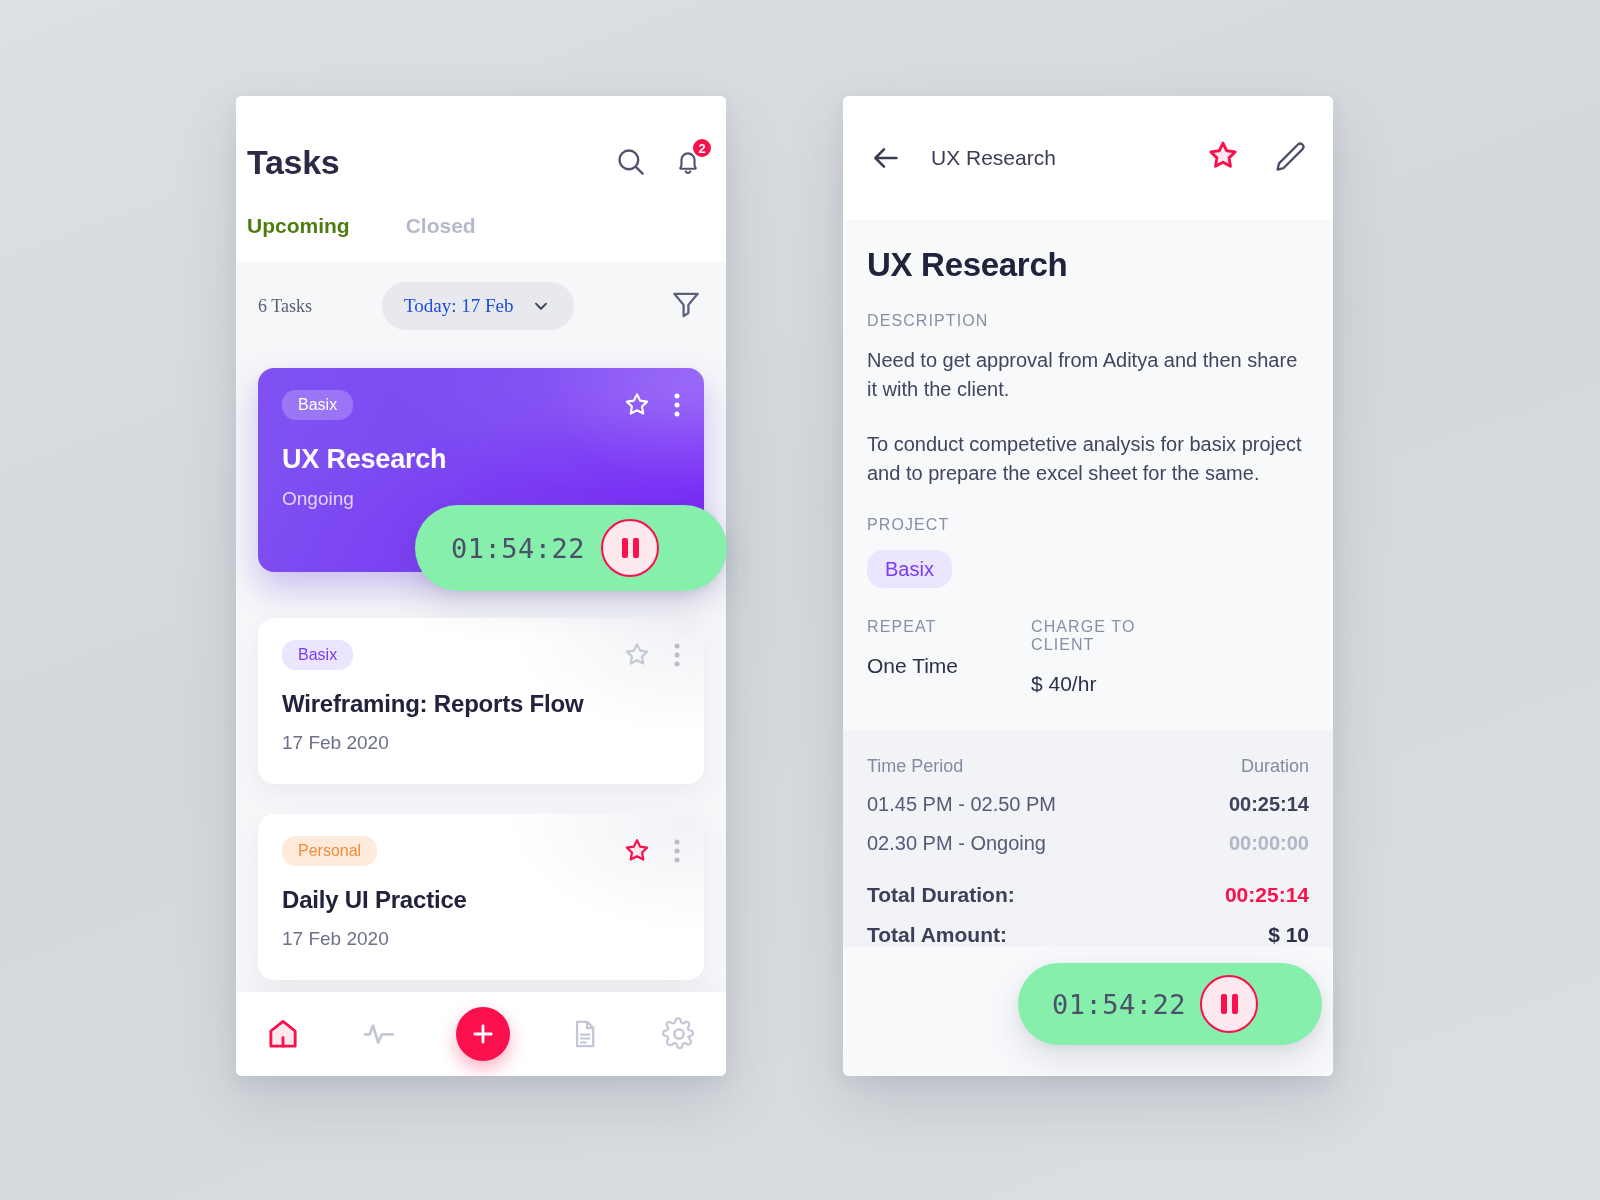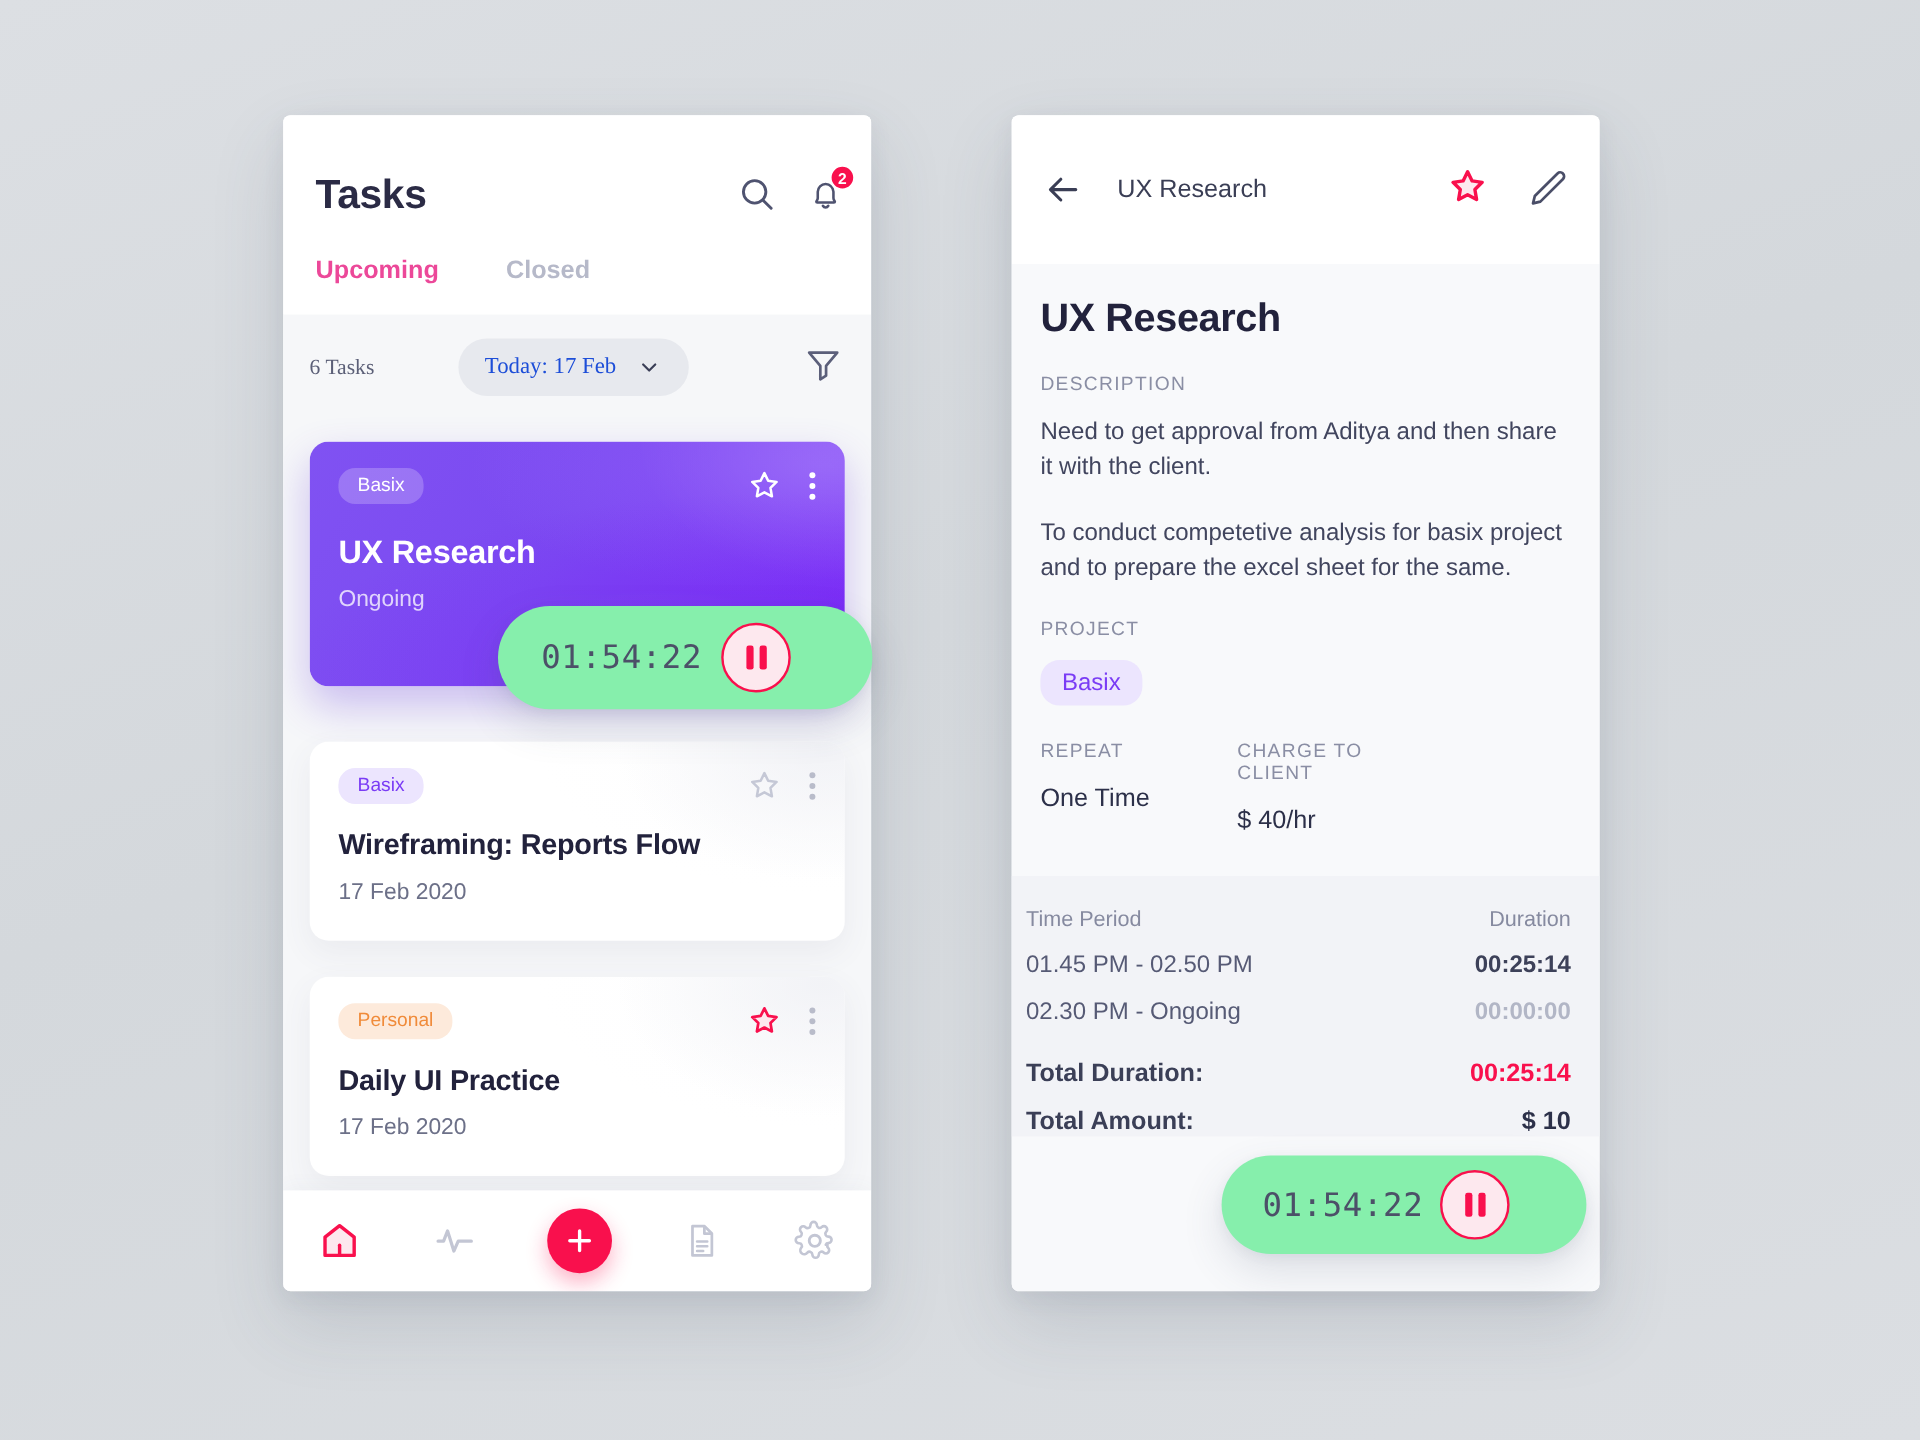--- a/index.html
+++ b/index.html
@@ -28,21 +28,21 @@
     border-radius: 6px;
     overflow: hidden;
     box-shadow: 0 26px 60px rgba(70,80,100,0.16), 0 6px 18px rgba(70,80,100,0.08);
   }
   .phone-left  { left: 236px; }
   .phone-right { left: 843px; }
 
   
   .l-header {
     background: #ffffff;
-    padding: 40px 22px 0 27px;
+    padding: 40px 22px 0 11px;
     position: relative;
     z-index: 5;
   }
   .l-titlerow {
     display: flex; align-items: center; justify-content: space-between;
     height: 52px;
   }
   .l-title {
     font-size: 34px; font-weight: bold; color: #2b2b45;
     letter-spacing: -0.3px;
@@ -62,21 +62,21 @@
     box-sizing: border-box;
     border: 2px solid #fff;
   }
   .l-tabs {
     display: flex; gap: 56px;
     margin-top: 26px; padding-bottom: 24px;
   }
   .tab {
     font-size: 21px; font-weight: bold; cursor: pointer;
   }
-  .tab-active { color: #ec4899; }
+  .tab-active { color: #4d7c0f; }
   .tab-inactive { color: #b6b9c9; }
 
   
   .l-body {
     position: absolute;
     top: 166px; left: 0; right: 0; bottom: 0;
     background: #f6f7f9;
   }
   .l-filterrow {
     display: flex; align-items: center;
@@ -281,21 +281,21 @@
     border-radius: 16px;
     line-height: 1;
   }
   .r-twocol { display: flex; margin-top: 30px; padding-bottom: 34px; }
   .r-col { width: 164px; }
   .r-col-label { font-size: 16px; color: #8a8ea4; letter-spacing: 1.1px; }
   .r-col-value { font-size: 21px; color: #2c3049; margin-top: 18px; }
 
   .r-timesection {
     background: #f2f3f7;
-    padding: 26px 24px 0 12px;
+    padding: 26px 24px 0 24px;
     margin-top: 0;
   }
   .trow {
     display: flex; justify-content: space-between; align-items: baseline;
     margin-bottom: 16px;
   }
   .tcell { font-size: 20px; }
   .th { font-size: 18px; color: #868aa0; }
   .td-left { color: #565a75; }
   .td-right { color: #3d4159; font-weight: bold; }

